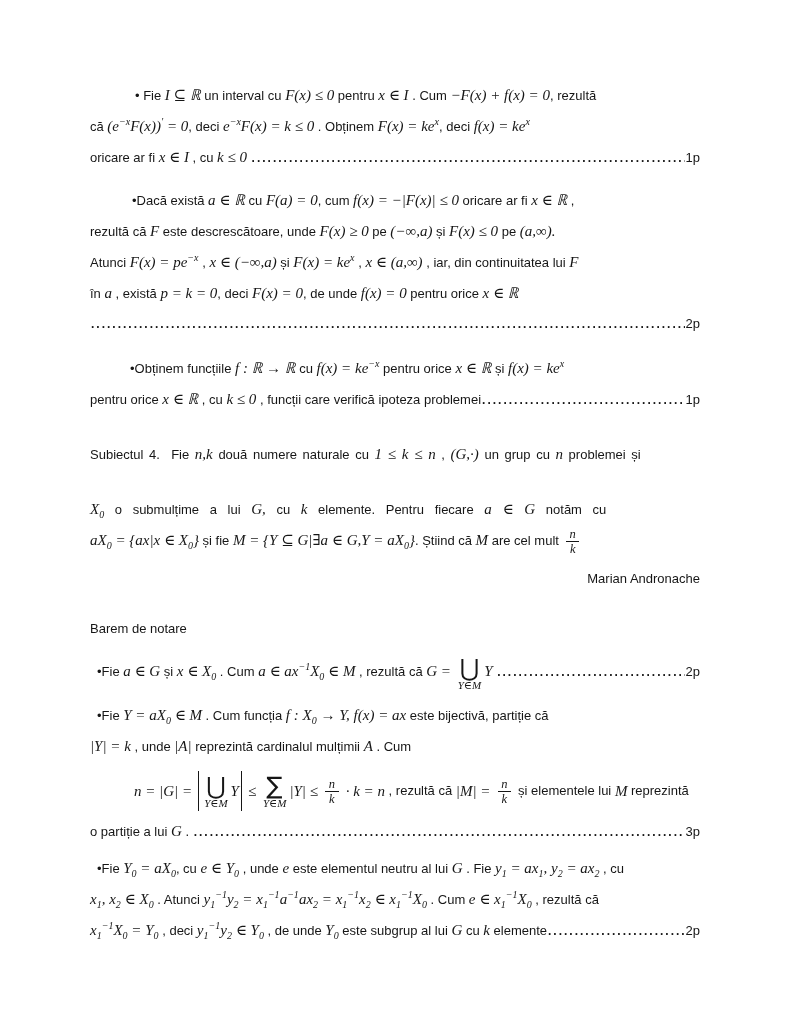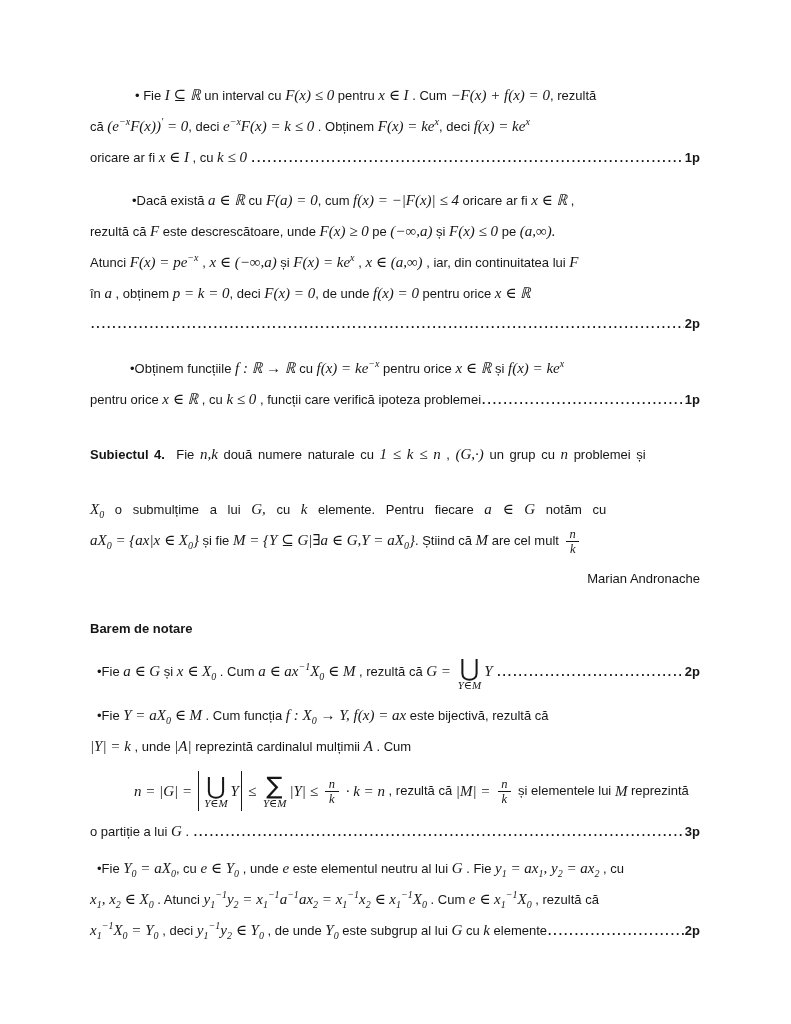--- a/index.html
+++ b/index.html
@@ -28,21 +28,21 @@
     white-space:pre;
   }
   .line.tall{
     display:flex;
     align-items:center;
     min-height:50px;
     white-space:pre;
     margin-left:44px;
   }
   .t{font-family:"Liberation Sans",sans-serif;}
-  .b{font-weight:bold;font-family:"Liberation Sans",sans-serif;}
+  .b{font-weight:normal;font-family:"Liberation Sans",sans-serif;}
   .m{
     font-family:"Liberation Serif","DejaVu Serif",serif;
     font-style:italic;
     font-size:15px;
   }
   .m sub,.m sup{font-size:10px;line-height:0;}
   .frac{
     display:inline-flex;
     flex-direction:column;
     align-items:center;
@@ -101,24 +101,24 @@
 <body>
 
 <div class="page">
   <div id="content">
       <div class="block ">
         <div class="line " style="padding-left: 45px;"><span class="t">• Fie </span><span class="m">I ⊆ ℝ</span><span class="t"> un interval cu </span><span class="m">F(x) ≤ 0</span><span class="t"> pentru </span><span class="m">x ∈ I</span><span class="t"> . Cum </span><span class="m">−F(x) + f(x) = 0</span><span class="t">, rezultă</span></div>
         <div class="line "><span class="t">că </span><span class="m">(e<sup>−x</sup>F(x))<sup>′</sup> = 0</span><span class="t">, deci </span><span class="m">e<sup>−x</sup>F(x) = k ≤ 0</span><span class="t"> . Obținem </span><span class="m">F(x) = ke<sup>x</sup></span><span class="t">, deci </span><span class="m">f(x) = ke<sup>x</sup></span></div>
         <div class="line flex "><span class="t">oricare ar fi </span><span class="m">x ∈ I</span><span class="t"> , cu </span><span class="m">k ≤ 0</span><span class="t"> </span><span class="dots">................................................................................................................................................................</span><span class="b">1p</span></div>
       </div>
       <div class="block " style="margin-top: 12px;">
-        <div class="line " style="padding-left: 42px;"><span class="t">•Dacă există </span><span class="m">a ∈ ℝ</span><span class="t"> cu </span><span class="m">F(a) = 0</span><span class="t">, cum </span><span class="m">f(x) = −|F(x)| ≤ 4</span><span class="t"> oricare ar fi </span><span class="m">x ∈ ℝ</span><span class="t"> ,</span></div>
+        <div class="line " style="padding-left: 42px;"><span class="t">•Dacă există </span><span class="m">a ∈ ℝ</span><span class="t"> cu </span><span class="m">F(a) = 0</span><span class="t">, cum </span><span class="m">f(x) = −|F(x)| ≤ 0</span><span class="t"> oricare ar fi </span><span class="m">x ∈ ℝ</span><span class="t"> ,</span></div>
         <div class="line "><span class="t">rezultă că </span><span class="m">F</span><span class="t"> este descrescătoare, unde </span><span class="m">F(x) ≥ 0</span><span class="t"> pe </span><span class="m">(−∞,a)</span><span class="t"> și </span><span class="m">F(x) ≤ 0</span><span class="t"> pe </span><span class="m">(a,∞).</span></div>
         <div class="line "><span class="t">Atunci </span><span class="m">F(x) = pe<sup>−x</sup></span><span class="t"> , </span><span class="m">x ∈ (−∞,a)</span><span class="t"> și </span><span class="m">F(x) = ke<sup>x</sup></span><span class="t"> , </span><span class="m">x ∈ (a,∞)</span><span class="t"> , iar, din continuitatea lui </span><span class="m">F</span></div>
-        <div class="line "><span class="t">în </span><span class="m">a</span><span class="t"> , obținem </span><span class="m">p = k = 0</span><span class="t">, deci </span><span class="m">F(x) = 0</span><span class="t">, de unde </span><span class="m">f(x) = 0</span><span class="t"> pentru orice </span><span class="m">x ∈ ℝ</span></div>
+        <div class="line "><span class="t">în </span><span class="m">a</span><span class="t"> , există </span><span class="m">p = k = 0</span><span class="t">, deci </span><span class="m">F(x) = 0</span><span class="t">, de unde </span><span class="m">f(x) = 0</span><span class="t"> pentru orice </span><span class="m">x ∈ ℝ</span></div>
         <div class="line flex "><span class="dots">................................................................................................................................................................</span><span class="b">2p</span></div>
       </div>
       <div class="block " style="margin-top: 14px;">
         <div class="line " style="padding-left: 40px;"><span class="t">•Obținem funcțiile </span><span class="m">f : ℝ → ℝ</span><span class="t"> cu </span><span class="m">f(x) = ke<sup>−x</sup></span><span class="t"> pentru orice </span><span class="m">x ∈ ℝ</span><span class="t"> și </span><span class="m">f(x) = ke<sup>x</sup></span></div>
         <div class="line flex "><span class="t">pentru orice </span><span class="m">x ∈ ℝ</span><span class="t"> , cu </span><span class="m">k ≤ 0</span><span class="t"> , funcții care verifică ipoteza problemei</span><span class="dots">................................................................................................................................................................</span><span class="b">1p</span></div>
       </div>
       <div class="block " style="margin-top: 24px;">
         <div class="line ws1"><span class="b">Subiectul 4.</span><span class="t">  Fie </span><span class="m">n,k</span><span class="t"> două numere naturale cu </span><span class="m">1 ≤ k ≤ n</span><span class="t"> , </span><span class="m">(G,·)</span><span class="t"> un grup cu </span><span class="m">n</span><span class="t"> problemei și</span></div>
         <div class="line ws2"><span class="m">X<sub>0</sub></span><span class="t"> o submulțime a lui </span><span class="m">G,</span><span class="t"> cu </span><span class="m">k</span><span class="t"> elemente. Pentru fiecare </span><span class="m">a ∈ G</span><span class="t"> notăm cu</span></div>
         <div class="line fline"><span class="m">aX<sub>0</sub> = {ax|x ∈ X<sub>0</sub>}</span><span class="t"> și fie </span><span class="m">M = {Y ⊆ G|∃a ∈ G,Y = aX<sub>0</sub>}</span><span class="t">. Știind că </span><span class="m">M</span><span class="t"> are cel mult </span><span class="frac"><span class="num">n</span><span class="den">k</span></span></div>
@@ -126,21 +126,21 @@
       <div class="block right" style="margin-top: 8px;">
         <div class="line "><span class="t">Marian Andronache</span></div>
       </div>
       <div class="block heading" style="margin-top: 20px;">
         <div class="line "><span class="b">Barem de notare</span></div>
       </div>
       <div class="block " style="margin-top: 12px;">
         <div class="line flex " style="padding-left: 7px;"><span class="t">•Fie </span><span class="m">a ∈ G</span><span class="t"> și </span><span class="m">x ∈ X<sub>0</sub></span><span class="t"> . Cum </span><span class="m">a ∈ ax<sup>−1</sup>X<sub>0</sub> ∈ M</span><span class="t"> , rezultă că </span><span class="m">G = </span><span class="bigop"><span class="op">⋃</span><span class="under">Y∈M</span></span><span class="m">Y</span><span class="t"> </span><span class="dots">................................................................................................................................................................</span><span class="b">2p</span></div>
       </div>
       <div class="block " style="margin-top: 10px;">
-        <div class="line " style="padding-left: 7px;"><span class="t">•Fie </span><span class="m">Y = aX<sub>0</sub> ∈ M</span><span class="t"> . Cum funcția </span><span class="m">f : X<sub>0</sub> → Y, f(x) = ax</span><span class="t"> este bijectivă, rezultă că</span></div>
+        <div class="line " style="padding-left: 7px;"><span class="t">•Fie </span><span class="m">Y = aX<sub>0</sub> ∈ M</span><span class="t"> . Cum funcția </span><span class="m">f : X<sub>0</sub> → Y, f(x) = ax</span><span class="t"> este bijectivă, partiție că</span></div>
         <div class="line "><span class="m">|Y| = k</span><span class="t"> , unde </span><span class="m">|A|</span><span class="t"> reprezintă cardinalul mulțimii </span><span class="m">A</span><span class="t"> . Cum</span></div>
       </div>
       <div class="block " style="margin-top: 4px;">
         <div class="line tall"><span class="m">n = |G| = </span><span class="tallbar"></span><span class="bigop"><span class="op">⋃</span><span class="under">Y∈M</span></span><span class="m">Y</span><span class="tallbar"></span><span class="m"> ≤ </span><span class="bigop"><span class="op">∑</span><span class="under">Y∈M</span></span><span class="m">|Y| ≤ </span><span class="frac"><span class="num">n</span><span class="den">k</span></span><span class="m"> · k = n</span><span class="t"> , rezultă că </span><span class="m">|M| = </span><span class="frac"><span class="num">n</span><span class="den">k</span></span><span class="t"> și elementele lui </span><span class="m">M</span><span class="t"> reprezintă</span></div>
         <div class="line flex "><span class="t">o partiție a lui </span><span class="m">G</span><span class="t"> . </span><span class="dots">................................................................................................................................................................</span><span class="b">3p</span></div>
       </div>
       <div class="block " style="margin-top: 6px;">
         <div class="line " style="padding-left: 7px;"><span class="t">•Fie </span><span class="m">Y<sub>0</sub> = aX<sub>0</sub></span><span class="t">, cu </span><span class="m">e ∈ Y<sub>0</sub></span><span class="t"> , unde </span><span class="m">e</span><span class="t"> este elementul neutru al lui </span><span class="m">G</span><span class="t"> . Fie </span><span class="m">y<sub>1</sub> = ax<sub>1</sub>, y<sub>2</sub> = ax<sub>2</sub></span><span class="t"> , cu</span></div>
         <div class="line "><span class="m">x<sub>1</sub>, x<sub>2</sub> ∈ X<sub>0</sub></span><span class="t"> . Atunci </span><span class="m">y<sub>1</sub><sup>−1</sup>y<sub>2</sub> = x<sub>1</sub><sup>−1</sup>a<sup>−1</sup>ax<sub>2</sub> = x<sub>1</sub><sup>−1</sup>x<sub>2</sub> ∈ x<sub>1</sub><sup>−1</sup>X<sub>0</sub></span><span class="t"> . Cum </span><span class="m">e ∈ x<sub>1</sub><sup>−1</sup>X<sub>0</sub></span><span class="t"> , rezultă că</span></div>
         <div class="line flex "><span class="m">x<sub>1</sub><sup>−1</sup>X<sub>0</sub> = Y<sub>0</sub></span><span class="t"> , deci </span><span class="m">y<sub>1</sub><sup>−1</sup>y<sub>2</sub> ∈ Y<sub>0</sub></span><span class="t"> , de unde </span><span class="m">Y<sub>0</sub></span><span class="t"> este subgrup al lui </span><span class="m">G</span><span class="t"> cu </span><span class="m">k</span><span class="t"> elemente</span><span class="dots">................................................................................................................................................................</span><span class="b">2p</span></div>

